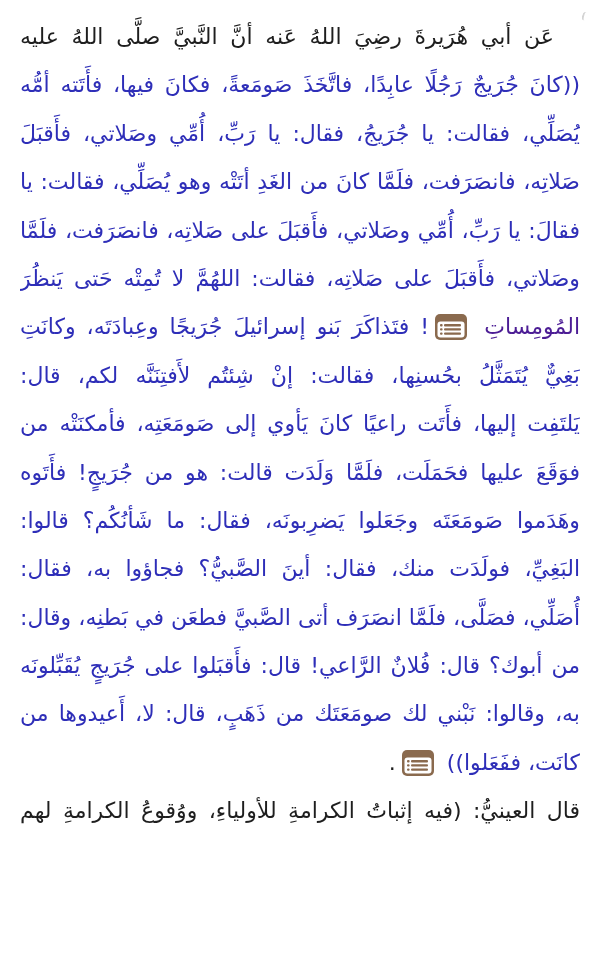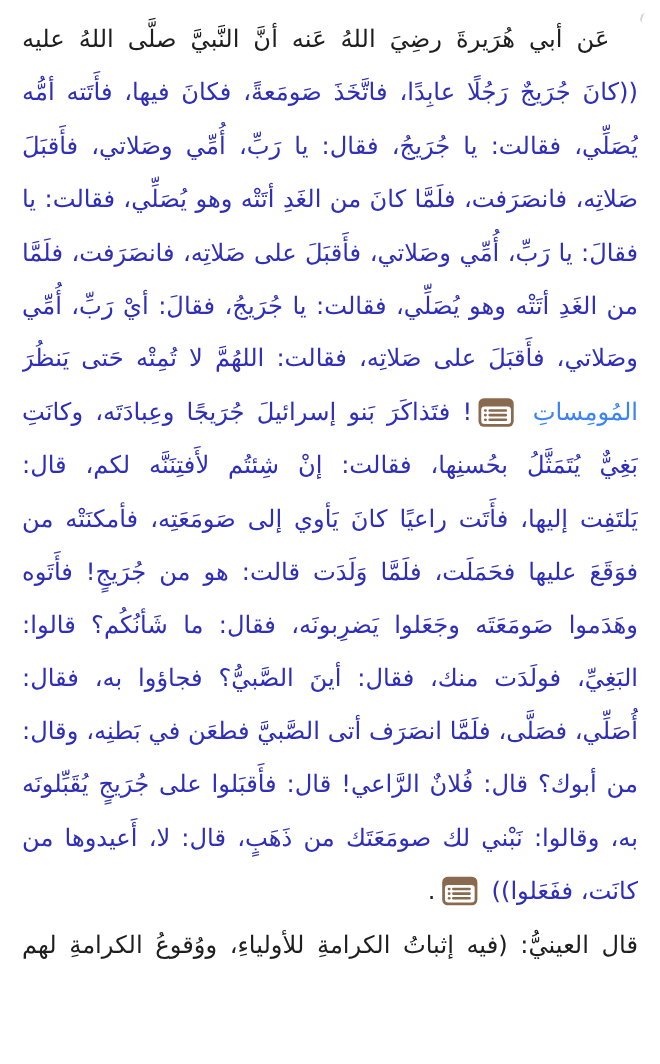--- a/index.html
+++ b/index.html
@@ -31,21 +31,21 @@
   }
   .line.start {
     text-align: right;
     text-align-last: right;
   }
   .line.indent {
     padding-right: 26px;
   }
   .seg-black { color: #1e1e1e; }
   .seg-blue  { color: #2e2eb8; }
-  .seg-brown { color: #3b82f6; }
+  .seg-brown { color: #4c1d95; }
   .footnote-icon {
     display: inline-block;
     vertical-align: -7px;
     margin: 0 5px;
     line-height: 0;
   }
   .corner-mark {
     position: absolute;
     top: 12px;
     left: 582px; 
@@ -59,21 +59,20 @@
 </head>
 <body>
 
 <div class="page">
   <div id="text-block">
       <div class="line indent"><span class="seg-black">عَن أبي هُرَيرةَ رضِيَ اللهُ عَنه أنَّ النَّبيَّ صلَّى اللهُ عليه وسلَّم قال:</span></div>
       <div class="line"><span class="seg-blue">((كانَ جُرَيجٌ رَجُلًا عابِدًا، فاتَّخَذَ صَومَعةً، فكانَ فيها، فأَتَته أمُّه وهو</span></div>
       <div class="line"><span class="seg-blue">يُصَلِّي، فقالت: يا جُرَيجُ، فقال: يا رَبِّ، أُمِّي وصَلاتي، فأَقبَلَ على</span></div>
       <div class="line"><span class="seg-blue">صَلاتِه، فانصَرَفت، فلَمَّا كانَ من الغَدِ أتَتْه وهو يُصَلِّي، فقالت: يا جُرَيجُ،</span></div>
       <div class="line"><span class="seg-blue">فقالَ: يا رَبِّ، أُمِّي وصَلاتي، فأَقبَلَ على صَلاتِه، فانصَرَفت، فلَمَّا كانَ</span></div>
-      <div class="line"><span class="seg-blue">من الغَدِ أتَتْه وهو يُصَلِّي، فقالت: يا جُرَيجُ، فقالَ: أيْ رَبِّ، أُمِّي</span></div>
       <div class="line"><span class="seg-blue">وصَلاتي، فأَقبَلَ على صَلاتِه، فقالت: اللهُمَّ لا تُمِتْه حَتى يَنظُرَ إلى وُجوهِ</span></div>
       <div class="line"><span class="seg-brown">المُومِساتِ</span> <span class="footnote-icon"><svg width="34" height="28" viewBox="0 0 34 28">
             <rect x="1" y="1" width="32" height="26" rx="5" fill="#8a6a4e"></rect>
             <rect x="3.5" y="8.5" width="27" height="16" rx="3" fill="#ffffff"></rect>
             <g fill="#8a6a4e">
               <rect x="6" y="11" width="2.6" height="2.4" rx="1"></rect>
               <rect x="10" y="11" width="17" height="2.4" rx="1"></rect>
               <rect x="6" y="15.2" width="2.6" height="2.4" rx="1"></rect>
               <rect x="10" y="15.2" width="17" height="2.4" rx="1"></rect>
               <rect x="6" y="19.4" width="2.6" height="2.4" rx="1"></rect>

